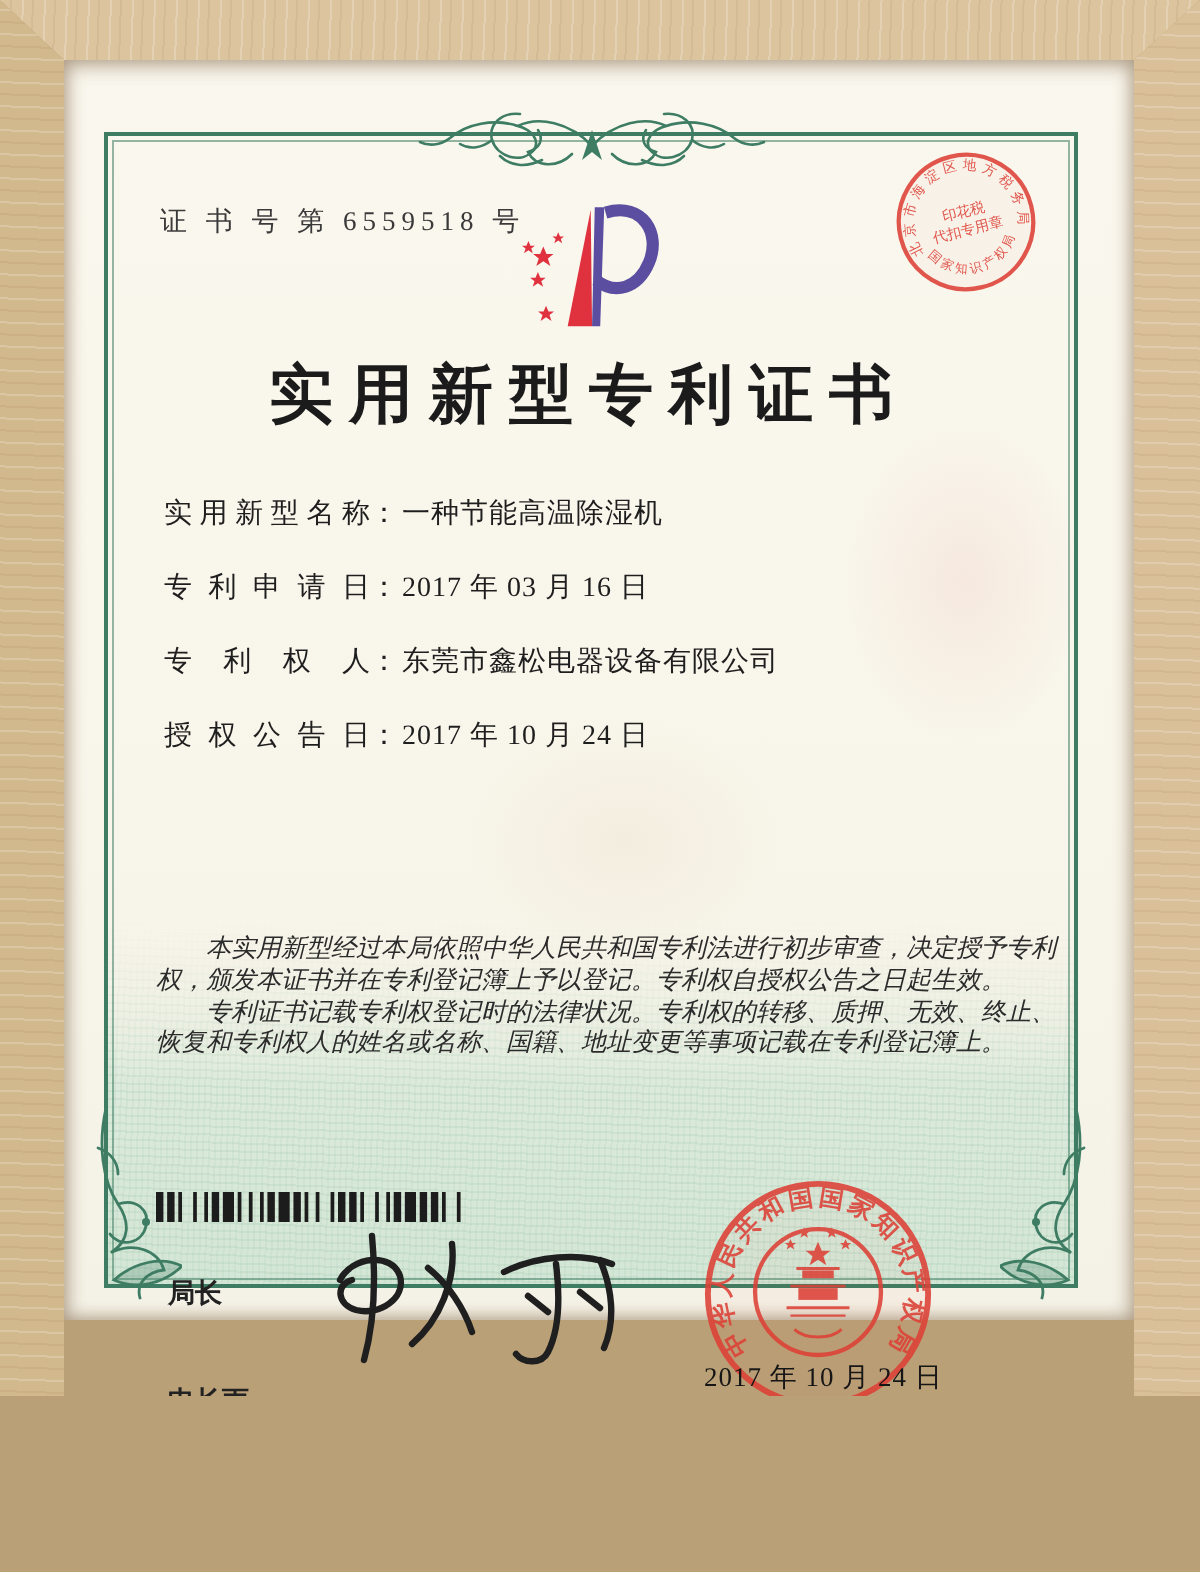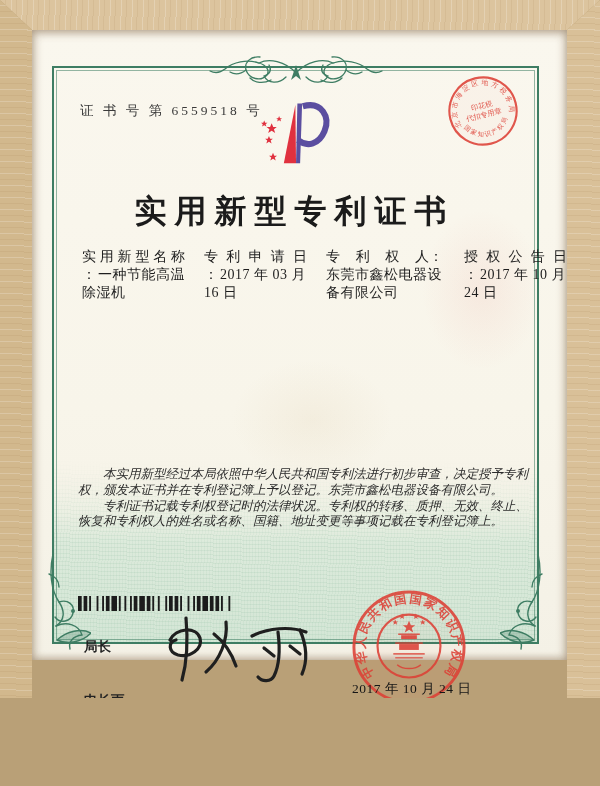--- a/index.html
+++ b/index.html
@@ -39,23 +39,23 @@
   .bbox{position:absolute;left:20px;right:28px;top:36px;bottom:16px;
         border:2px solid var(--green);}
   .bbox::after{content:"";position:absolute;inset:2px;border:1px solid var(--green);opacity:.55;}
   .orn-top{position:absolute;left:50%;top:-16px;transform:translateX(-50%);width:176px;height:40px;}
   .corner{position:absolute;width:48px;height:96px;}
   .corner.bl{left:-11px;bottom:-8px;}
   .corner.br{right:-11px;bottom:-8px;transform:scaleX(-1);}
   
   .cert-no{position:absolute;left:48px;top:72px;font-size:13.5px;letter-spacing:3px;color:#3a3a3a;}
   .logo{position:absolute;left:218px;top:66px;width:88px;height:72px;}
-  .title{position:absolute;left:0;right:10px;top:160px;text-align:center;
+  .title{position:absolute;left:0;right:10px;top:146px;text-align:center;
          font-size:32px;font-weight:700;letter-spacing:8px;color:#1b1b1b;}
-  .fields{position:absolute;left:50px;top:218px;display:flex;gap:19px;
+  .fields{position:absolute;left:50px;top:218px;display:flex;flex-direction:column;gap:19px;
           font-size:14px;color:#1e1e1e;}
   .f-label{display:inline-block;width:103px;text-align:justify;text-align-last:justify;}
   .f-colon{margin:0 2px 0 0;}
   .f-value{letter-spacing:.5px;}
   .paras{position:absolute;left:46px;top:437px;width:450px;font-size:12.5px;line-height:15.8px;
          font-style:italic;text-align:justify;color:#2b2b2b;}
   .paras p{margin:0;text-indent:2em;}
   .barcode{position:absolute;left:46px;top:566px;width:156px;height:15px;}
   .barcode svg{width:100%;height:100%;}
   .sig-title{position:absolute;left:52px;top:608px;font-family:"Liberation Sans","DejaVu Sans",sans-serif;
@@ -150,21 +150,21 @@
       </div>
       <div class="field-row">
         <span class="f-label">专利权人</span><span class="f-colon">：</span><span class="f-value">东莞市鑫松电器设备有限公司</span>
       </div>
       <div class="field-row">
         <span class="f-label">授权公告日</span><span class="f-colon">：</span><span class="f-value">2017 年 10 月 24 日</span>
       </div>
     </div>
 
     <div class="paras">
-      <p>本实用新型经过本局依照中华人民共和国专利法进行初步审查，决定授予专利权，颁发本证书并在专利登记簿上予以登记。东莞市鑫松电器设备有限公司。</p>
+      <p>本实用新型经过本局依照中华人民共和国专利法进行初步审查，决定授予专利权，颁发本证书并在专利登记簿上予以登记。专利权自授权公告之日起生效。</p>
       <p>专利证书记载专利权登记时的法律状况。专利权的转移、质押、无效、终止、恢复和专利权人的姓名或名称、国籍、地址变更等事项记载在专利登记簿上。</p>
     </div>
 
     <div class="barcode">
       <svg preserveAspectRatio="none" viewBox="0 0 84 15">
           <g fill="#1c1c1c">
             <rect x="0" y="0" width="2" height="15"></rect>
             <rect x="3" y="0" width="2" height="15"></rect>
             <rect x="6" y="0" width="1" height="15"></rect>
             <rect x="10" y="0" width="1" height="15"></rect>

